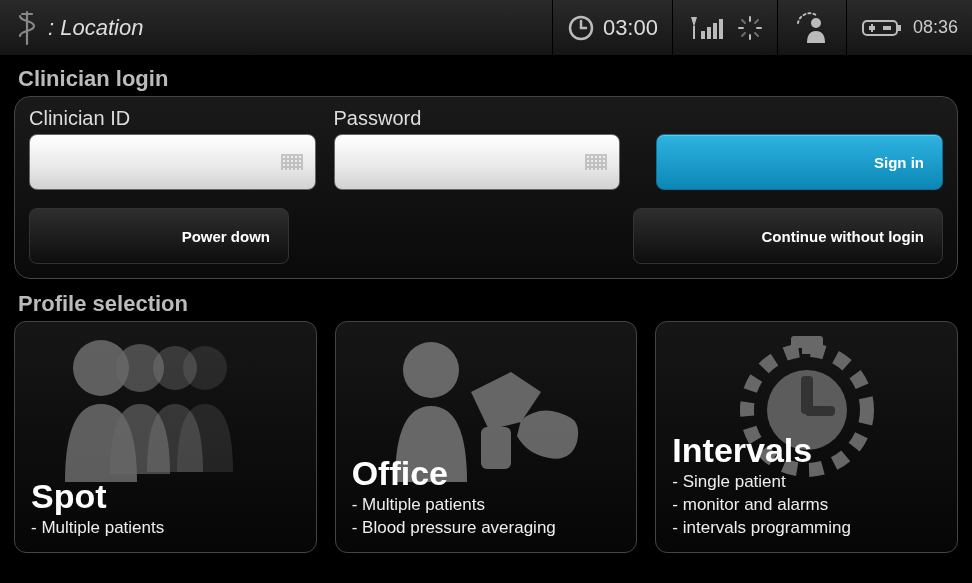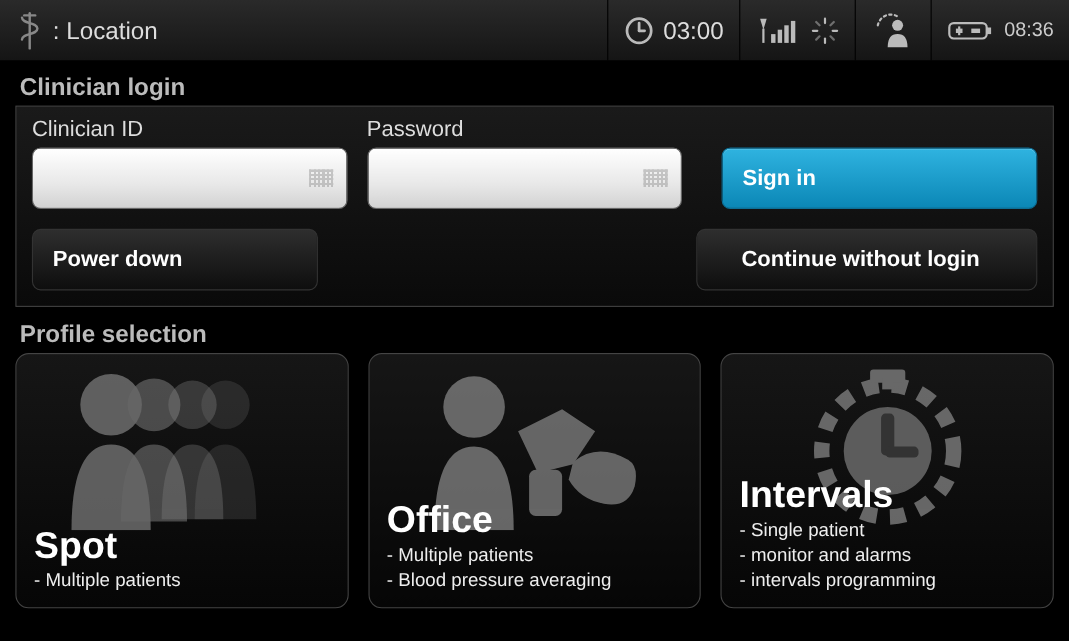--- a/index.html
+++ b/index.html
@@ -19,40 +19,40 @@
     background: linear-gradient(#2a2a2a,#151515);
     border-bottom: 1px solid #000;
   }
   .statusbar .segment {
     display: flex;
     align-items: center;
     padding: 0 14px;
     border-left: 1px solid #000;
     position: relative;
   }
-  .statusbar .segment:first-child { border-left: none; }
+  .statusbar .segment:first-child { border-left: none; font-style: italic; }
   .statusbar .location-seg {
     flex: 1;
     font-size: 22px;
     color: #ddd;
   }
   .statusbar .label { margin-left: 8px; font-size: 22px; color:#ddd; }
   .statusbar .small-time { font-size: 18px; color:#ccc; margin-left:8px;}
   .icon-svg { display:block; }
   
   .main { padding: 6px 14px 10px 14px; }
   .section-label {
     font-size: 22px;
     color: #bbb;
     margin: 4px 0 4px 4px;
     font-weight: 700;
   }
   .panel {
     border: 1px solid #444;
-    border-radius: 0;
+    border-radius: 16px;
     background: linear-gradient(#1a1a1a,#0a0a0a);
     padding: 10px 14px 14px 14px;
   }
   
   .login-row1 {
     display:flex;
     gap:18px;
     align-items:flex-end;
   }
   .field-group { display:flex; flex-direction:column; width:290px; }
@@ -75,25 +75,25 @@
       repeating-linear-gradient(to bottom, #999 0 2px, transparent 2px 4px);
     opacity:.5;
   }
   .login-row1 .spacer { flex:1; }
   .btn {
     height:56px;
     border-radius:8px;
     border:1px solid #333;
     background:linear-gradient(#2e2e2e,#0e0e0e);
     color:#fff;
-    font-size:20px;
+    font-size:15px;
     font-weight:600;
     display:flex;
     align-items:center;
-    justify-content:flex-start;
+    justify-content:flex-end;
     cursor:pointer;
     padding:0 18px;
     white-space:nowrap;
   }
   .btn.primary {
     background:linear-gradient(#2fb3e0,#0b87b6);
     border-color:#0b6f97;
     box-shadow: inset 0 1px 0 rgba(255,255,255,.25);
   }
   .signin { width:290px; }

